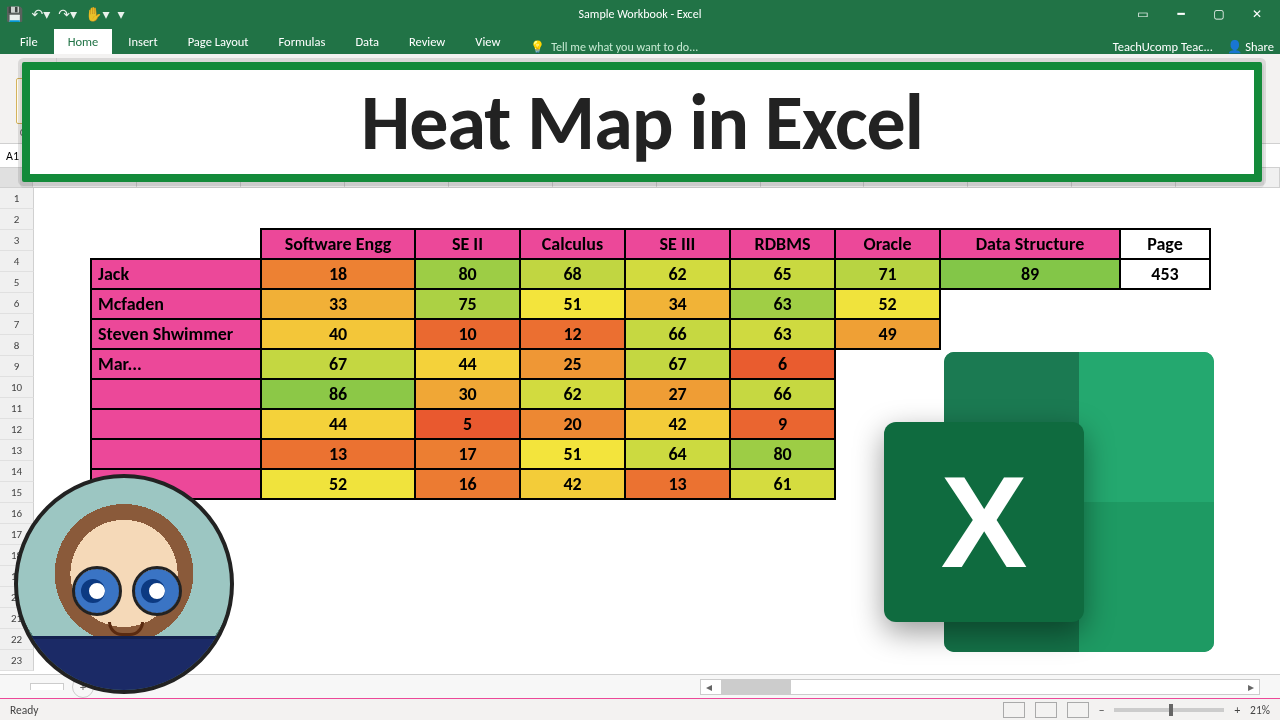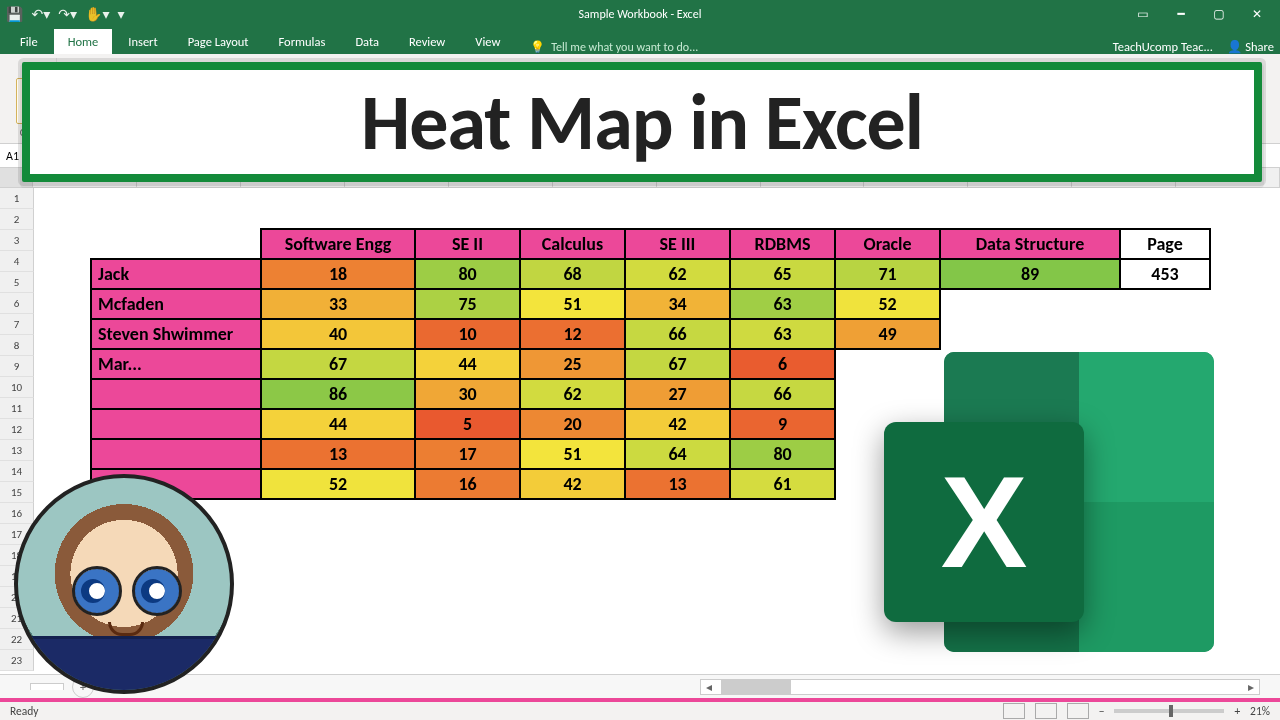--- a/index.html
+++ b/index.html
@@ -187,21 +187,21 @@
   position:absolute; left:0; top:70px; width:200px; height:200px;
   background:#0f6b3f; border-radius:12px;
   box-shadow: 0 10px 30px rgba(0,0,0,.4);
   display:flex; align-items:center; justify-content:center;
 }
 .xtile span { color:#fff; font-size:130px; font-weight:700; font-family:"Segoe UI",sans-serif; }
 
 
 .statusbar {
   position:absolute; left:0; right:0; bottom:0; height:22px;
-  background:#f3f2f1; border-top:4px solid #ec4899;
+  background:#f3f2f1; border-top:1px solid #ec4899;
   display:flex; align-items:center; font-size:11.5px; color:#444;
   padding:0 10px;
 }
 .statusbar .right { margin-left:auto; display:flex; align-items:center; gap:10px;}
 .statusbar .viewbtn { width:22px; height:16px; border:1px solid #aaa;}
 .statusbar .slider { width:110px; height:4px; background:#ccc; position:relative;}
 .statusbar .slider::before { content:""; position:absolute; left:50%; top:-4px; width:4px; height:12px; background:#666;}
 
 
 .sheetbar {

